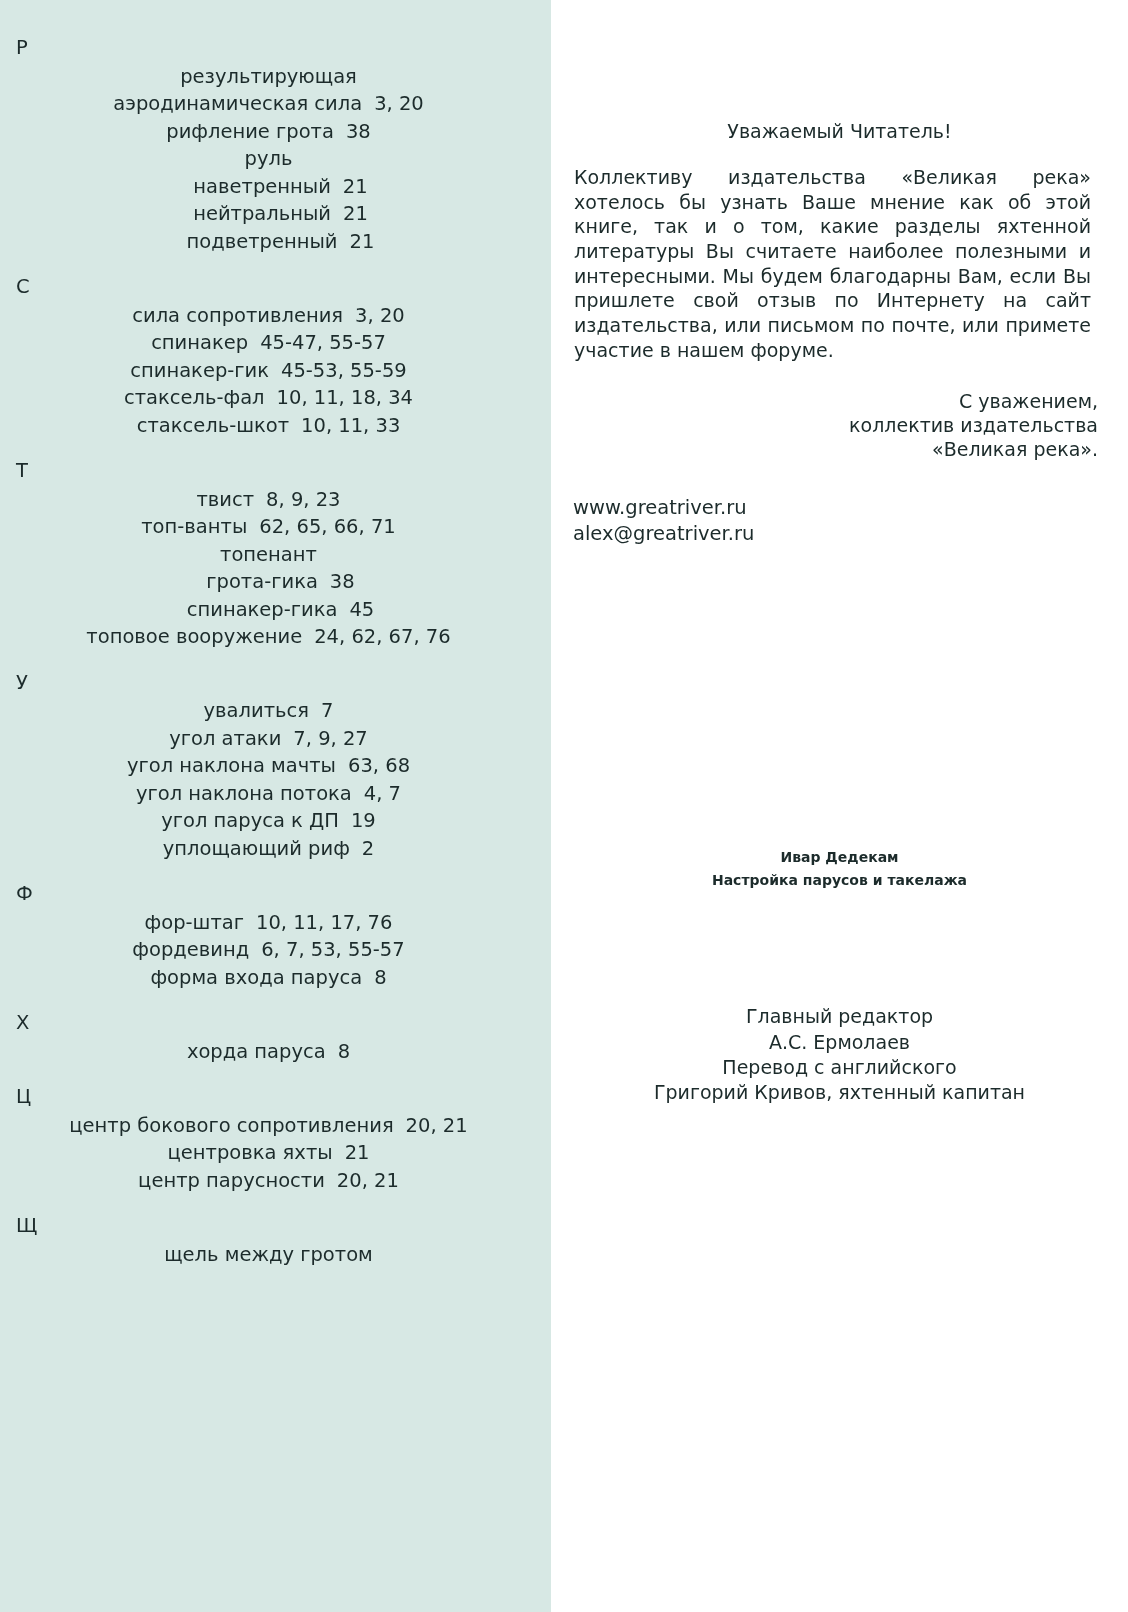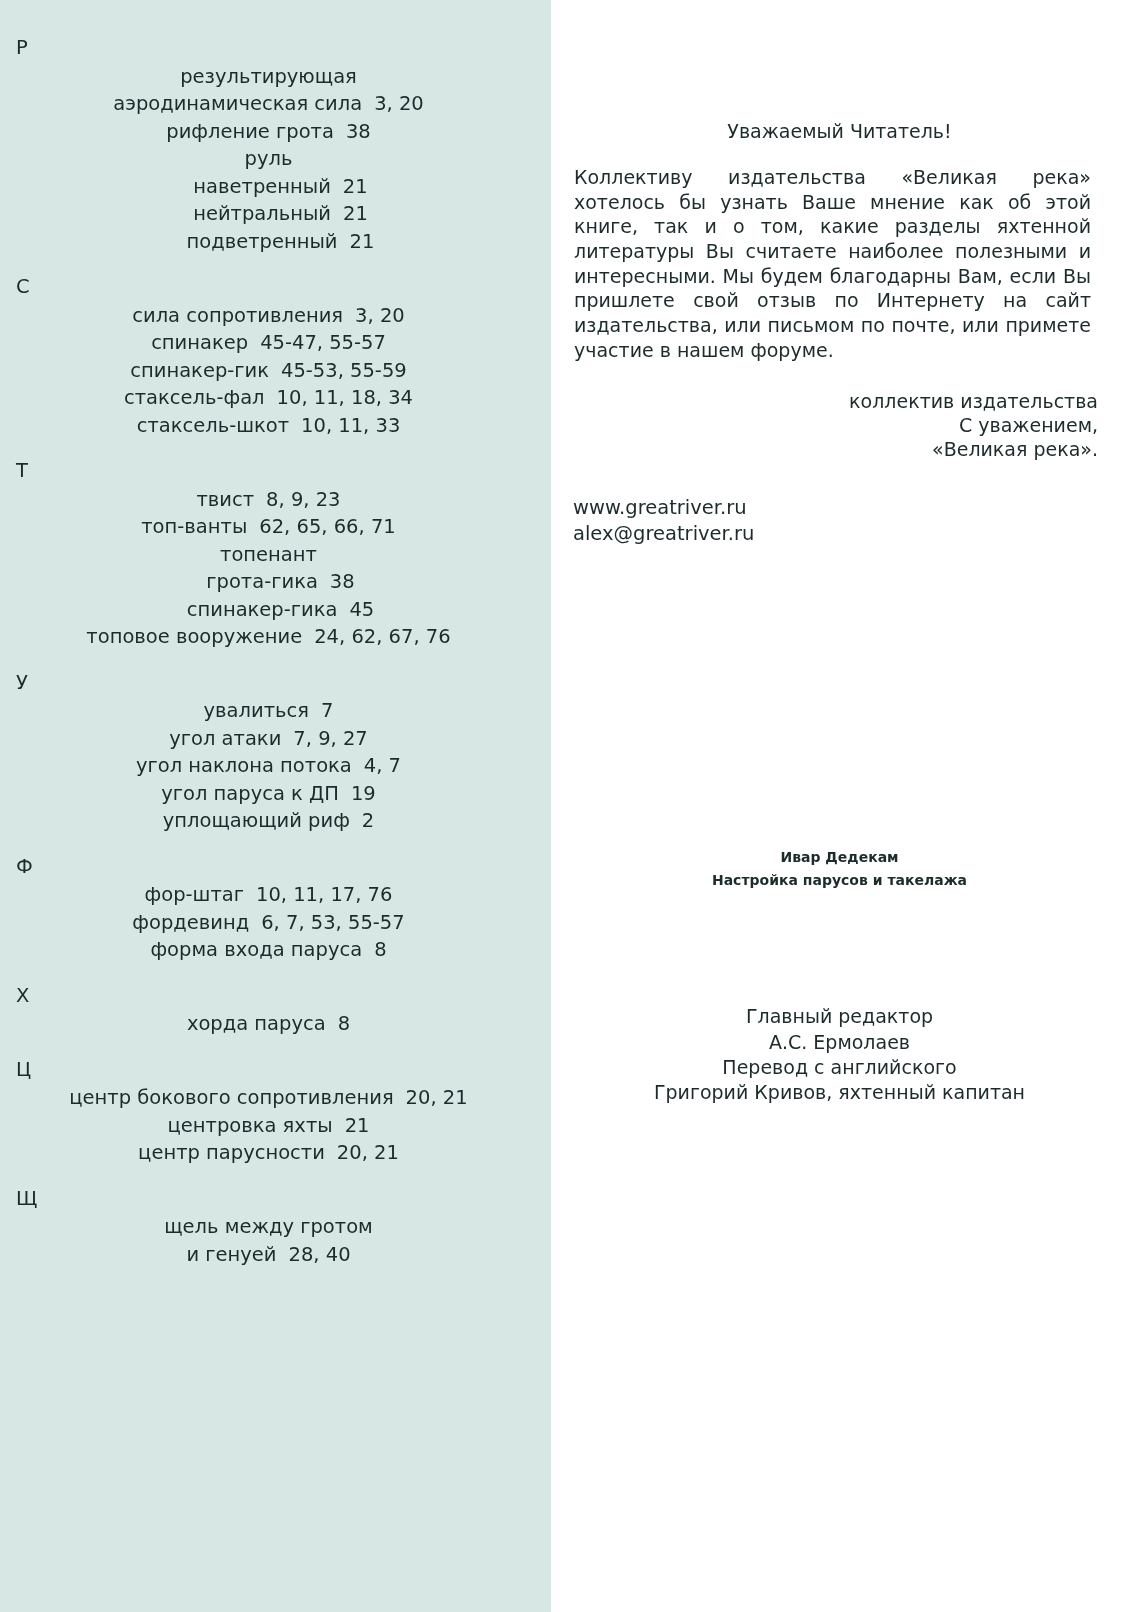--- a/index.html
+++ b/index.html
@@ -213,20 +213,24 @@
         <div class="letter">У</div>
         <div class="entry">
           <span class="term">увалиться</span>
           <span class="pages">7</span>
         </div>
         <div class="entry">
           <span class="term">угол атаки</span>
           <span class="pages">7, 9, 27</span>
         </div>
         <div class="entry">
+          <span class="term">угол наклона мачты</span>
+          <span class="pages">63, 68</span>
+        </div>
+        <div class="entry">
           <span class="term">угол наклона потока</span>
           <span class="pages">4, 7</span>
         </div>
         <div class="entry">
           <span class="term">угол паруса к ДП</span>
           <span class="pages">19</span>
         </div>
         <div class="entry">
           <span class="term">уплощающий риф</span>
           <span class="pages">2</span>
@@ -272,38 +276,34 @@
           <span class="pages">20, 21</span>
         </div>
       </div>
 
       <div class="group">
         <div class="letter">Щ</div>
         <div class="entry nopages">
           <span class="term">щель между гротом</span>
 
         </div>
-        <div class="entry">
-          <span class="term">и генуей</span>
-          <span class="pages">28, 40</span>
-        </div>
       </div>
 
     </div>
   </div>
 
   <div class="right-page">
     <div class="right-inner">
 
       <div class="reader-title">Уважаемый Читатель!</div>
       <div class="reader-body">Коллективу издательства «Великая река» хотелось бы узнать Ваше мнение как об этой книге, так и о том, какие разделы яхтенной литературы Вы считаете наиболее полезными и интересными. Мы будем благодарны Вам, если Вы пришлете свой отзыв по Интернету на сайт издательства, или письмом по почте, или примете участие в нашем форуме.</div>
 
       <div class="sign-block">
+        <div>С уважением,</div>
         <div>коллектив издательства</div>
-        <div>С уважением,</div>
         <div>«Великая река».</div>
       </div>
 
       <div class="contacts">
         <div>www.greatriver.ru</div>
         <div>alex@greatriver.ru</div>
       </div>
 
       <div class="book-block">
         <div>Ивар Дедекам</div>

